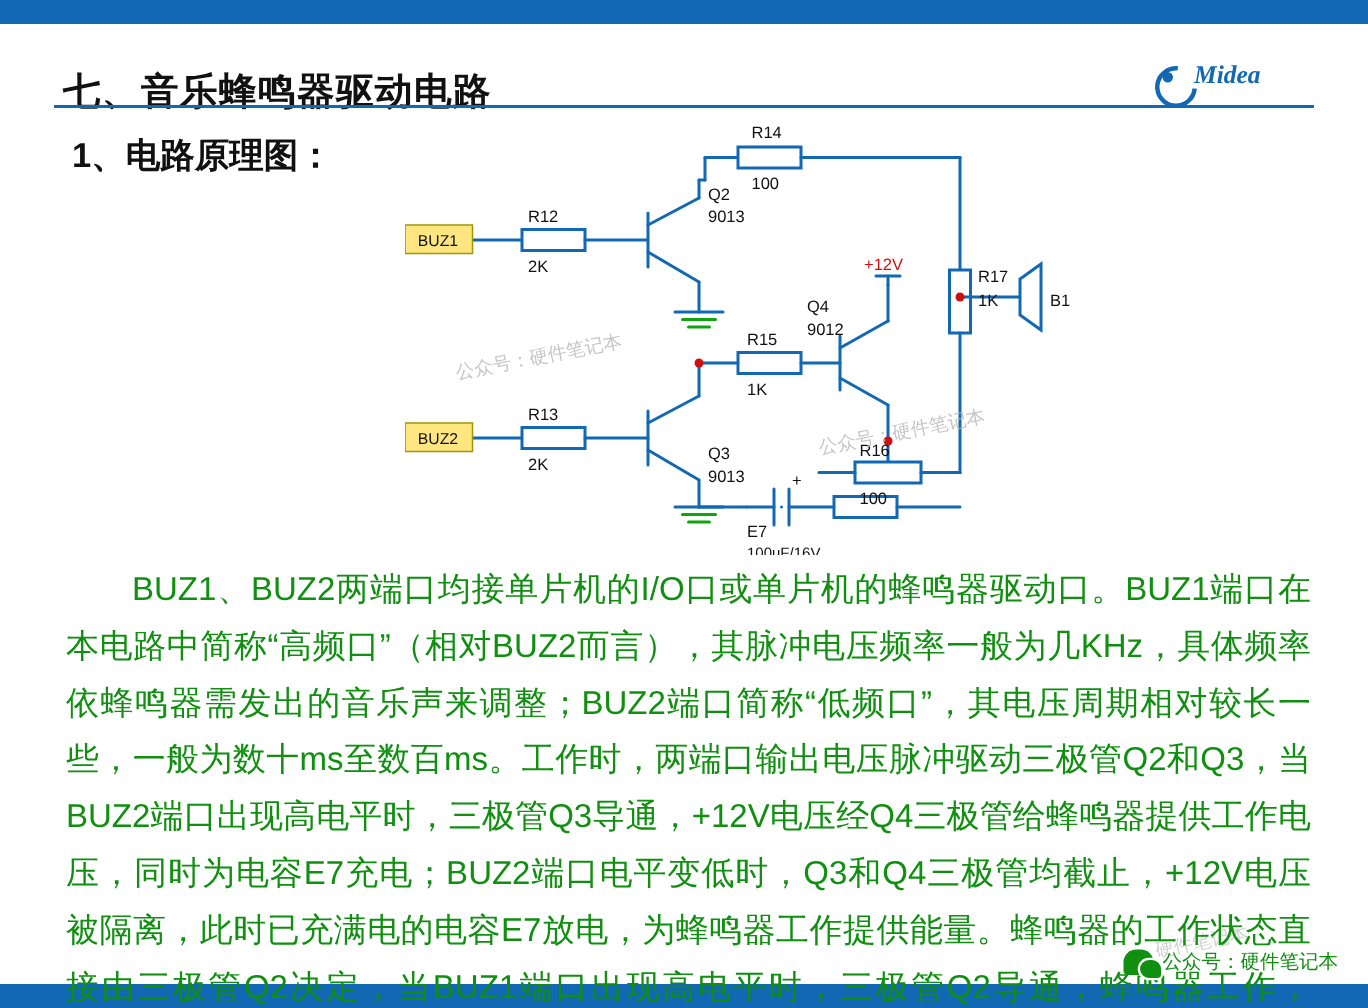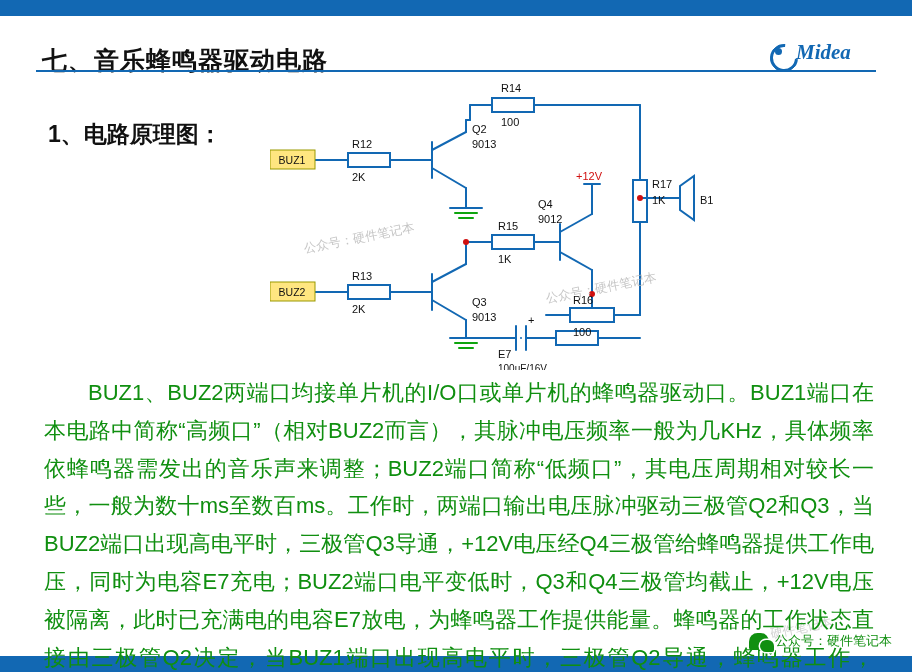--- a/index.html
+++ b/index.html
@@ -36,21 +36,21 @@
   .title-underline {
     position: absolute; left: 36px; top: 70px; width: 840px; height: 2px;
     background: #1268b3;
   }
   .logo {
     position: absolute; right: 22px; top: 36px;
     width: 120px; height: 38px;
   }
   .logo-text {
     position: absolute; left: 26px; top: 4px;
-    font-size: 21px; font-weight: bold; color: #1268b3;
+    font-size: 17px; font-weight: bold; color: #1268b3;
     font-style: italic;
     font-family: "Liberation Serif", serif;
   }
   .logo-mark {
     position: absolute; left: 0px; top: 8px;
     width: 22px; height: 22px;
     border: 3px solid #1268b3;
     border-radius: 50%;
     border-right-color: transparent;
     transform: rotate(-40deg);
@@ -58,21 +58,20 @@
   .logo-dot {
     position: absolute; left: 5px; top: 12px;
     width: 7px; height: 7px; border-radius: 50%;
     background: #1268b3;
   }
 
   .sec-head {
     position: absolute;
     font-size: 23px; font-weight: bold; color: #111111;
     font-family: "Liberation Sans", sans-serif;
-    margin-top: 31px;
   }
   #sec1 { left: 48px; top: 88px; }
   #sec2 { left: 52px; top: 335px; font-size: 24px; }
 
   .circuit {
     position: absolute; left: 270px; top: 80px;
     width: 520px; height: 290px;
   }
 
   .wm {

